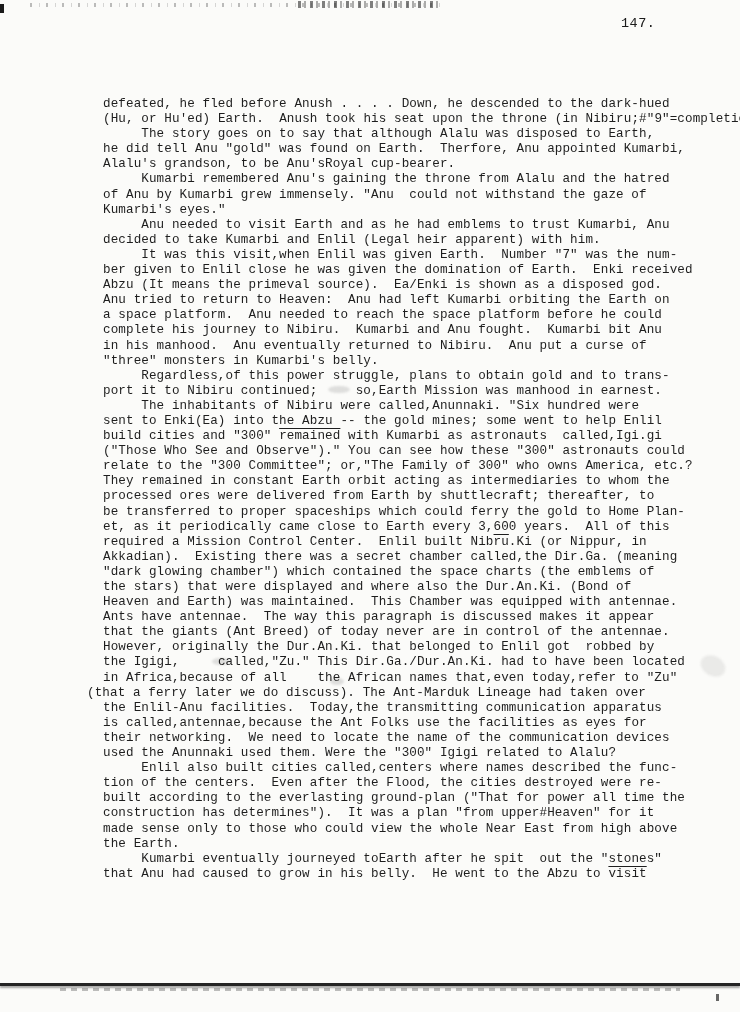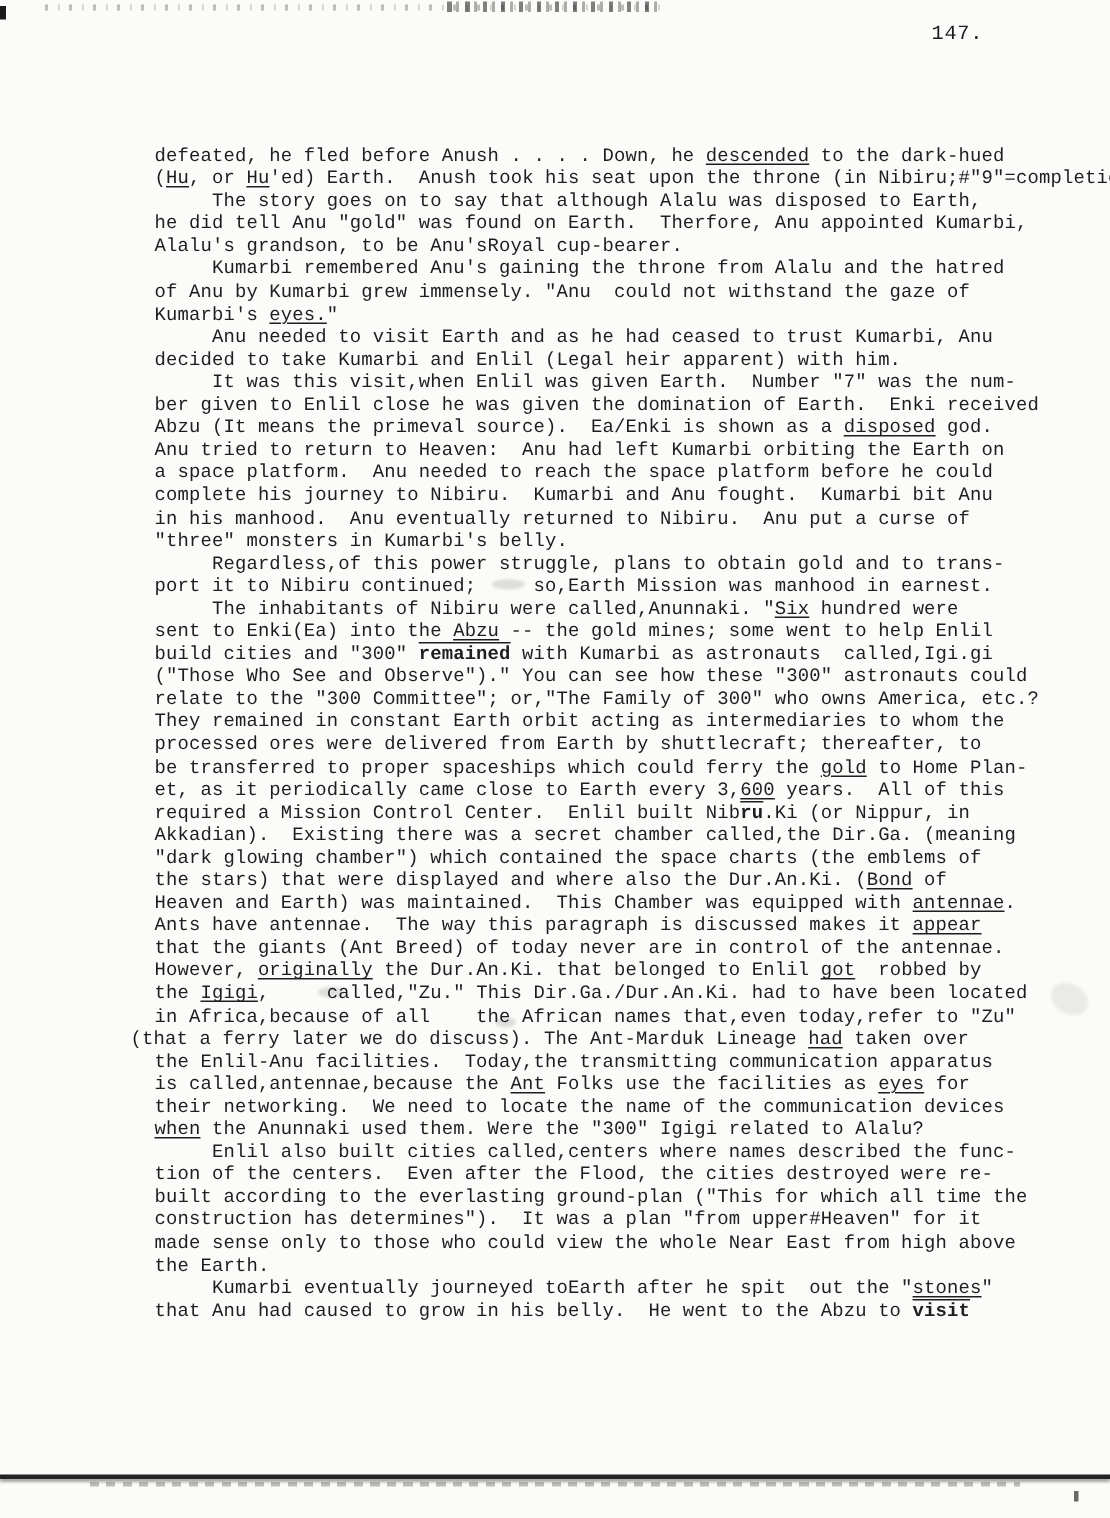--- a/index.html
+++ b/index.html
@@ -26,28 +26,26 @@
     font-size: 12.6px;
     line-height: 15.1px;
     color: #1e1e1e;
     letter-spacing: 0.1px;
   }
   .ln {
     white-space: pre;
     height: 15.1px;
   }
   .u {
-    text-decoration: underline;
     text-decoration-thickness: 1.2px;
     text-underline-offset: 2px;
   }
   .o {
     text-decoration: overline;
     text-decoration-thickness: 1.2px;
-    font-weight: bold;
   }
   
   .corner-mark {
     position: absolute; left: 0; top: 4px;
     width: 4px; height: 9px;
     background: #1a1a1a;
   }
   .noise-top-light {
     position: absolute; left: 30px; top: 3px;
     width: 410px; height: 4px;
@@ -108,21 +106,21 @@
 <div id="page-number">147.</div>
 <div id="text-block">
     <div class="ln"><span>defeated, he fled before Anush . . . . Down, he </span><span class="u">descended</span><span> to the dark-hued</span></div>
     <div class="ln"><span>(</span><span class="u">Hu</span><span>, or </span><span class="u">Hu</span><span>'ed) Earth.  Anush took his seat upon the throne (in Nibiru;#"9"=completion</span></div>
     <div class="ln"><span>     The story goes on to say that although Alalu was disposed to Earth,</span></div>
     <div class="ln"><span>he did tell Anu "gold" was found on Earth.  Therfore, Anu appointed Kumarbi,</span></div>
     <div class="ln"><span>Alalu's grandson, to be Anu'sRoyal cup-bearer.</span></div>
     <div class="ln"><span>     Kumarbi remembered Anu's gaining the throne from Alalu and the hatred</span></div>
     <div class="ln"><span>of Anu by Kumarbi grew immensely. "Anu  could not withstand the gaze of</span></div>
     <div class="ln"><span>Kumarbi's </span><span class="u">eyes.</span><span>"</span></div>
-    <div class="ln"><span>     Anu needed to visit Earth and as he had ceased to trust Kumarbi, Anu</span></div>
+    <div class="ln"><span>     Anu needed to visit Earth and as he had emblems to trust Kumarbi, Anu</span></div>
     <div class="ln"><span>decided to take Kumarbi and Enlil (Legal heir apparent) with him.</span></div>
     <div class="ln"><span>     It was this visit,when Enlil was given Earth.  Number "7" was the num-</span></div>
     <div class="ln"><span>ber given to Enlil close he was given the domination of Earth.  Enki received</span></div>
     <div class="ln"><span>Abzu (It means the primeval source).  Ea/Enki is shown as a </span><span class="u">disposed</span><span> god.</span></div>
     <div class="ln"><span>Anu tried to return to Heaven:  Anu had left Kumarbi orbiting the Earth on</span></div>
     <div class="ln"><span>a space platform.  Anu needed to reach the space platform before he could</span></div>
     <div class="ln"><span>complete his journey to Nibiru.  Kumarbi and Anu fought.  Kumarbi bit Anu</span></div>
     <div class="ln"><span>in his manhood.  Anu eventually returned to Nibiru.  Anu put a curse of</span></div>
     <div class="ln"><span>"three" monsters in Kumarbi's belly.</span></div>
     <div class="ln"><span>     Regardless,of this power struggle, plans to obtain gold and to trans-</span></div>
@@ -143,22 +141,22 @@
     <div class="ln"><span>Heaven and Earth) was maintained.  This Chamber was equipped with </span><span class="u">antennae</span><span>.</span></div>
     <div class="ln"><span>Ants have antennae.  The way this paragraph is discussed makes it </span><span class="u">appear</span></div>
     <div class="ln"><span>that the giants (Ant Breed) of today never are in control of the antennae.</span></div>
     <div class="ln"><span>However, </span><span class="u">originally</span><span> the Dur.An.Ki. that belonged to Enlil </span><span class="u">got</span><span>  robbed by</span></div>
     <div class="ln"><span>the </span><span class="u">Igigi</span><span>,     called,"Zu." This Dir.Ga./Dur.An.Ki. had to have been located</span></div>
     <div class="ln"><span>in Africa,because of all    the African names that,even today,refer to "Zu"</span></div>
     <div class="ln" style="margin-left: -16px;"><span>(that a ferry later we do discuss). The Ant-Marduk Lineage </span><span class="u">had</span><span> taken over</span></div>
     <div class="ln"><span>the Enlil-Anu facilities.  Today,the transmitting communication apparatus</span></div>
     <div class="ln"><span>is called,antennae,because the </span><span class="u">Ant</span><span> Folks use the facilities as </span><span class="u">eyes</span><span> for</span></div>
     <div class="ln"><span>their networking.  We need to locate the name of the communication devices</span></div>
-    <div class="ln"><span class="u">when</span><span> the Anunnaki used them. Were the "300" Igigi related to Alalu?</span></div>
+    <div class="ln"><span class="u">used</span><span> the Anunnaki used them. Were the "300" Igigi related to Alalu?</span></div>
     <div class="ln"><span>     Enlil also built cities called,centers where names described the func-</span></div>
     <div class="ln"><span>tion of the centers.  Even after the Flood, the cities destroyed were re-</span></div>
-    <div class="ln"><span>built according to the everlasting ground-plan ("This for which all time the</span></div>
+    <div class="ln"><span>built according to the everlasting ground-plan ("That for power all time the</span></div>
     <div class="ln"><span>construction has determines").  It was a plan "from upper#Heaven" for it</span></div>
     <div class="ln"><span>made sense only to those who could view the whole Near East from high above</span></div>
     <div class="ln"><span>the Earth.</span></div>
     <div class="ln"><span>     Kumarbi eventually journeyed toEarth after he spit  out the "</span><span class="u">stones</span><span>"</span></div>
     <div class="ln"><span>that Anu had caused to grow in his belly.  He went to the Abzu to </span><span class="o">visit</span></div>
   </div>
 
 </body></html>

